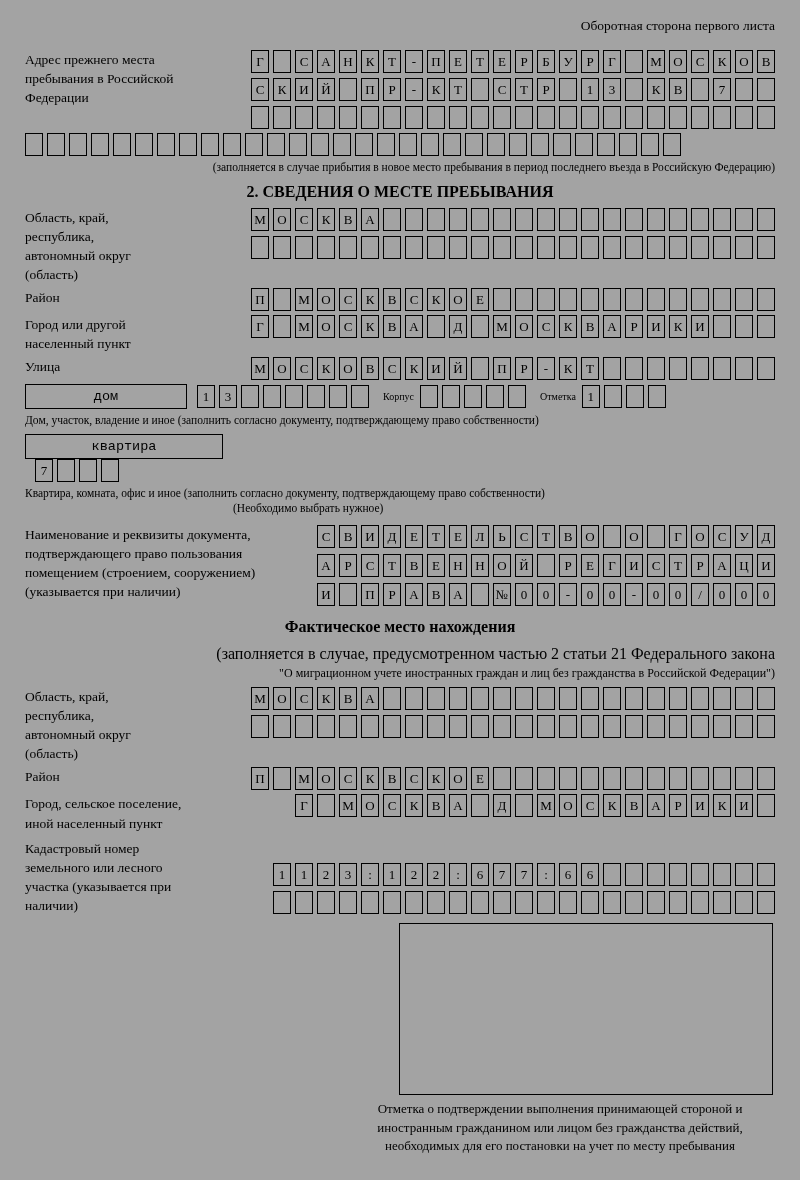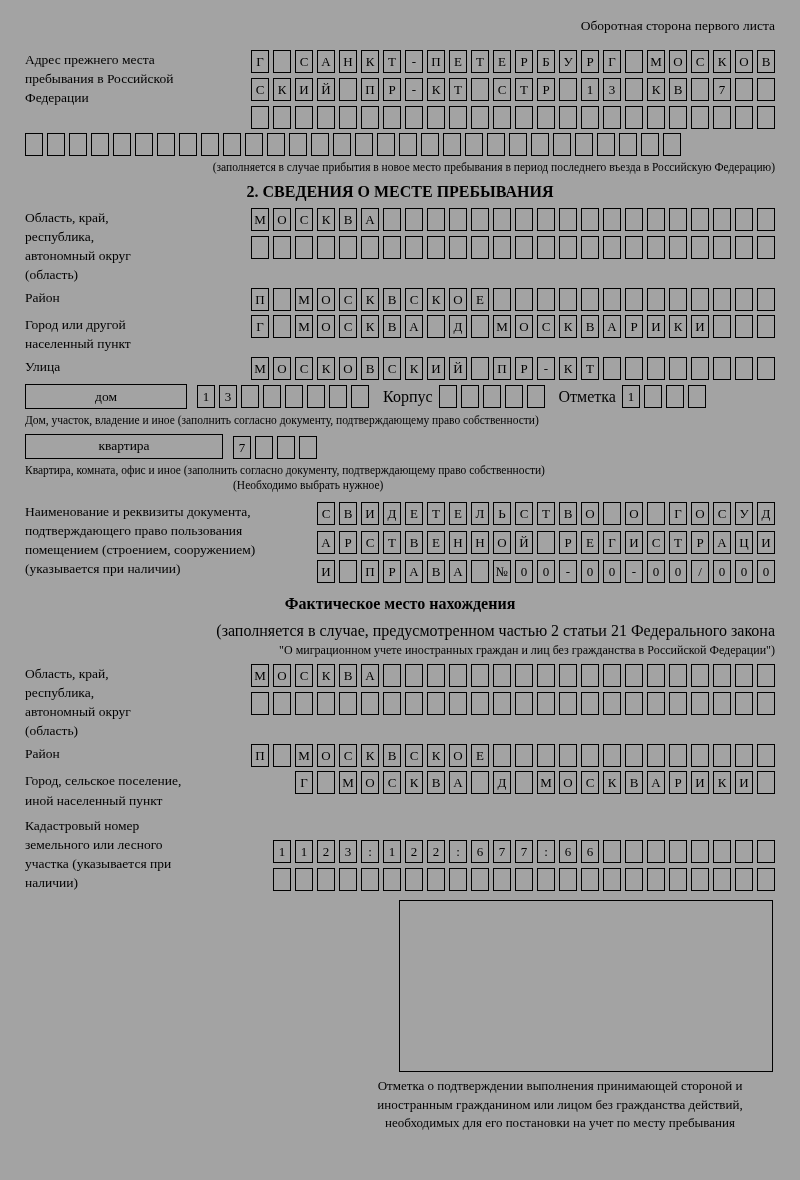--- a/index.html
+++ b/index.html
@@ -17,22 +17,22 @@
   .boxes.left { margin-left:0; }
   .cell { flex:0 0 18px; width:18px; height:23px; border:1.5px solid #000;
           display:flex; align-items:center; justify-content:center;
           font-size:13px; line-height:1; }
 
   .caption { font-size:11.5px; line-height:1.35; }
   .caption.center { text-align:right; }
   .sec-title { text-align:center; font-weight:bold; font-size:16px; margin:7px 0 7px 0; }
 
   .widebox { border:1.5px solid #000; height:25px; display:flex; align-items:center;
-             justify-content:center; font-size:13.5px; flex:0 0 auto; }
-  .inline-label { font-size:16px; line-height:25px; flex:0 0 auto; }
+             justify-content:center; font-size:13.5px; flex:0 0 auto;font-family:Liberation Mono, monospace; }
+  .inline-label { font-size:10px; line-height:25px; flex:0 0 auto; }
 
   .stay-row { align-items:center; margin-top:8px; }
   .stay-row .cell { margin:0 10px 0 10px; }
 
   .confirm-box { width:374px; height:172px; border:1.5px solid #000; margin:8px 2px 5px auto; }
   .confirm-note { width:430px; margin-left:auto; margin-right:0; text-align:center;
                   font-size:13px; line-height:1.42; }
 </style>
 </head>
 <body>
@@ -335,21 +335,21 @@
     <div class="inline-label" style="margin-left:14px">Отметка</div>
     <div class="boxes left" style="margin-left:6px">
         <span class="cell">1</span>
         <span class="cell"></span>
         <span class="cell"></span>
         <span class="cell"></span>
       </div>
   </div>
   <div class="caption">Дом, участок, владение и иное (заполнить согласно документу, подтверждающему право собственности)</div>
 
-  <div class="frow" style="align-items:flex-end; margin-top:5px;">
+  <div class="frow" style="align-items:flex-start; margin-top:5px;flex-direction:column;">
     <div class="widebox" style="width:198px">
       <span>квартира</span>
     </div>
     <div class="boxes left" style="margin-left:10px">
         <span class="cell">7</span>
         <span class="cell"></span>
         <span class="cell"></span>
         <span class="cell"></span>
       </div>
   </div>

